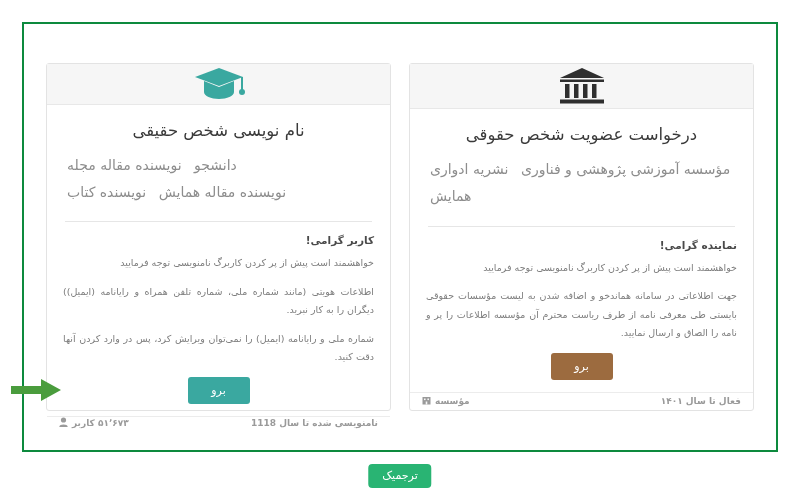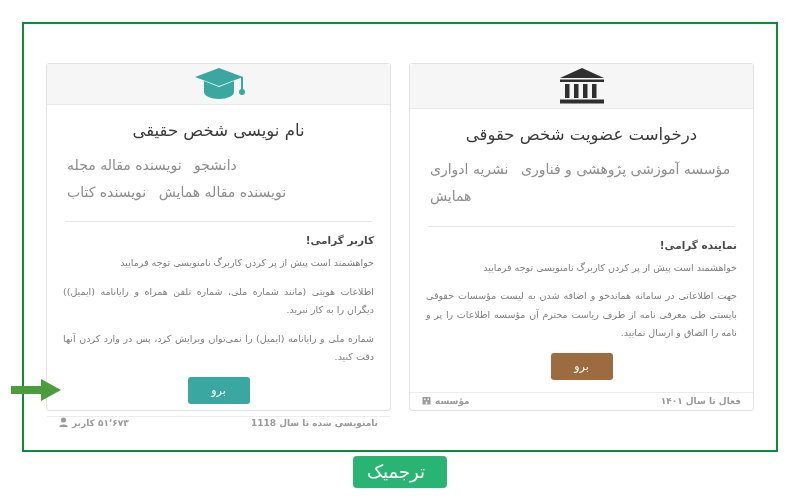--- a/index.html
+++ b/index.html
@@ -137,22 +137,22 @@
     height: 26px;
   }
   .logo {
     position: absolute;
     left: 50%;
     transform: translateX(-50%);
     bottom: 12px;
     background: #29b473;
     color: #ffffff;
     border-radius: 4px;
-    padding: 5px 22px 6px 14px;
-    font-size: 18px;
+    padding: 5px 14px 6px 14px;
+    font-size: 11px;
     letter-spacing: 0.5px;
   }
 </style>
 </head>
 <body>
 
 <div class="page">
   <div class="frame">
     <div class="cards">
 

